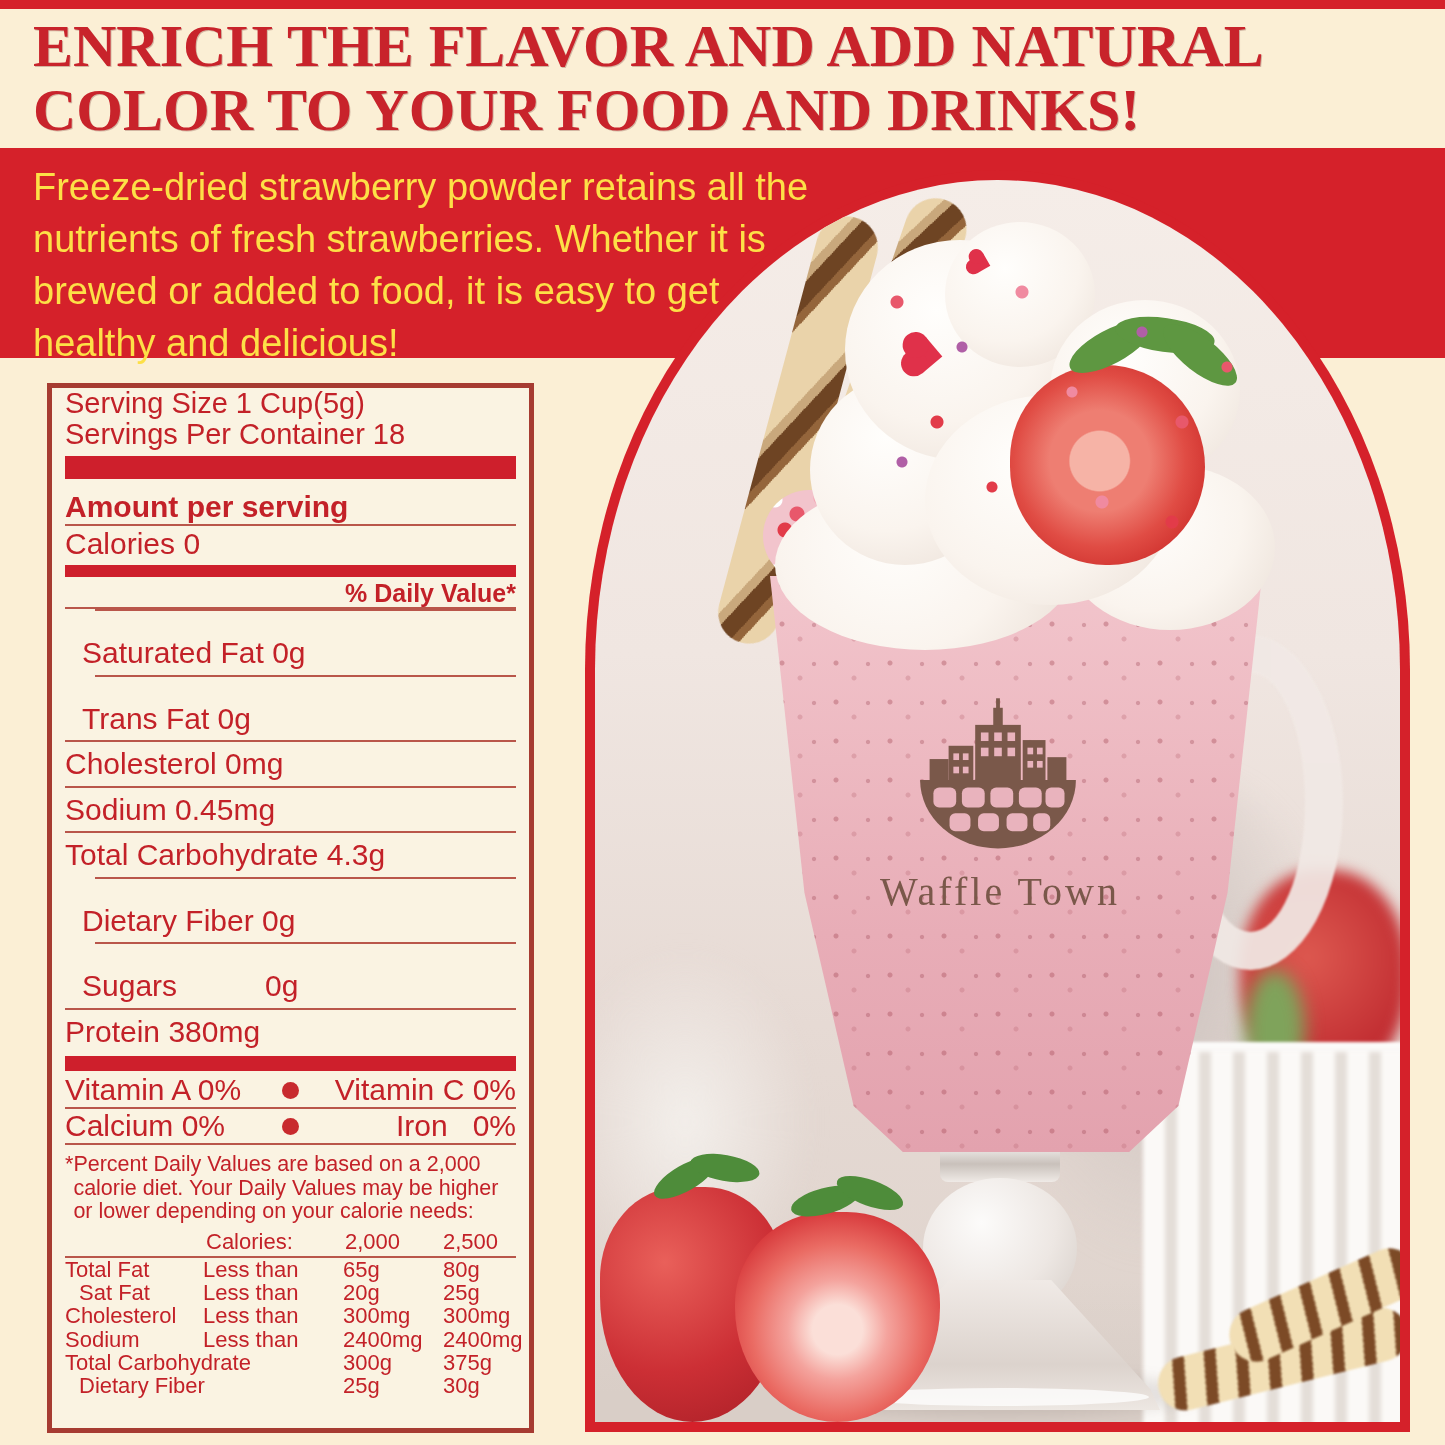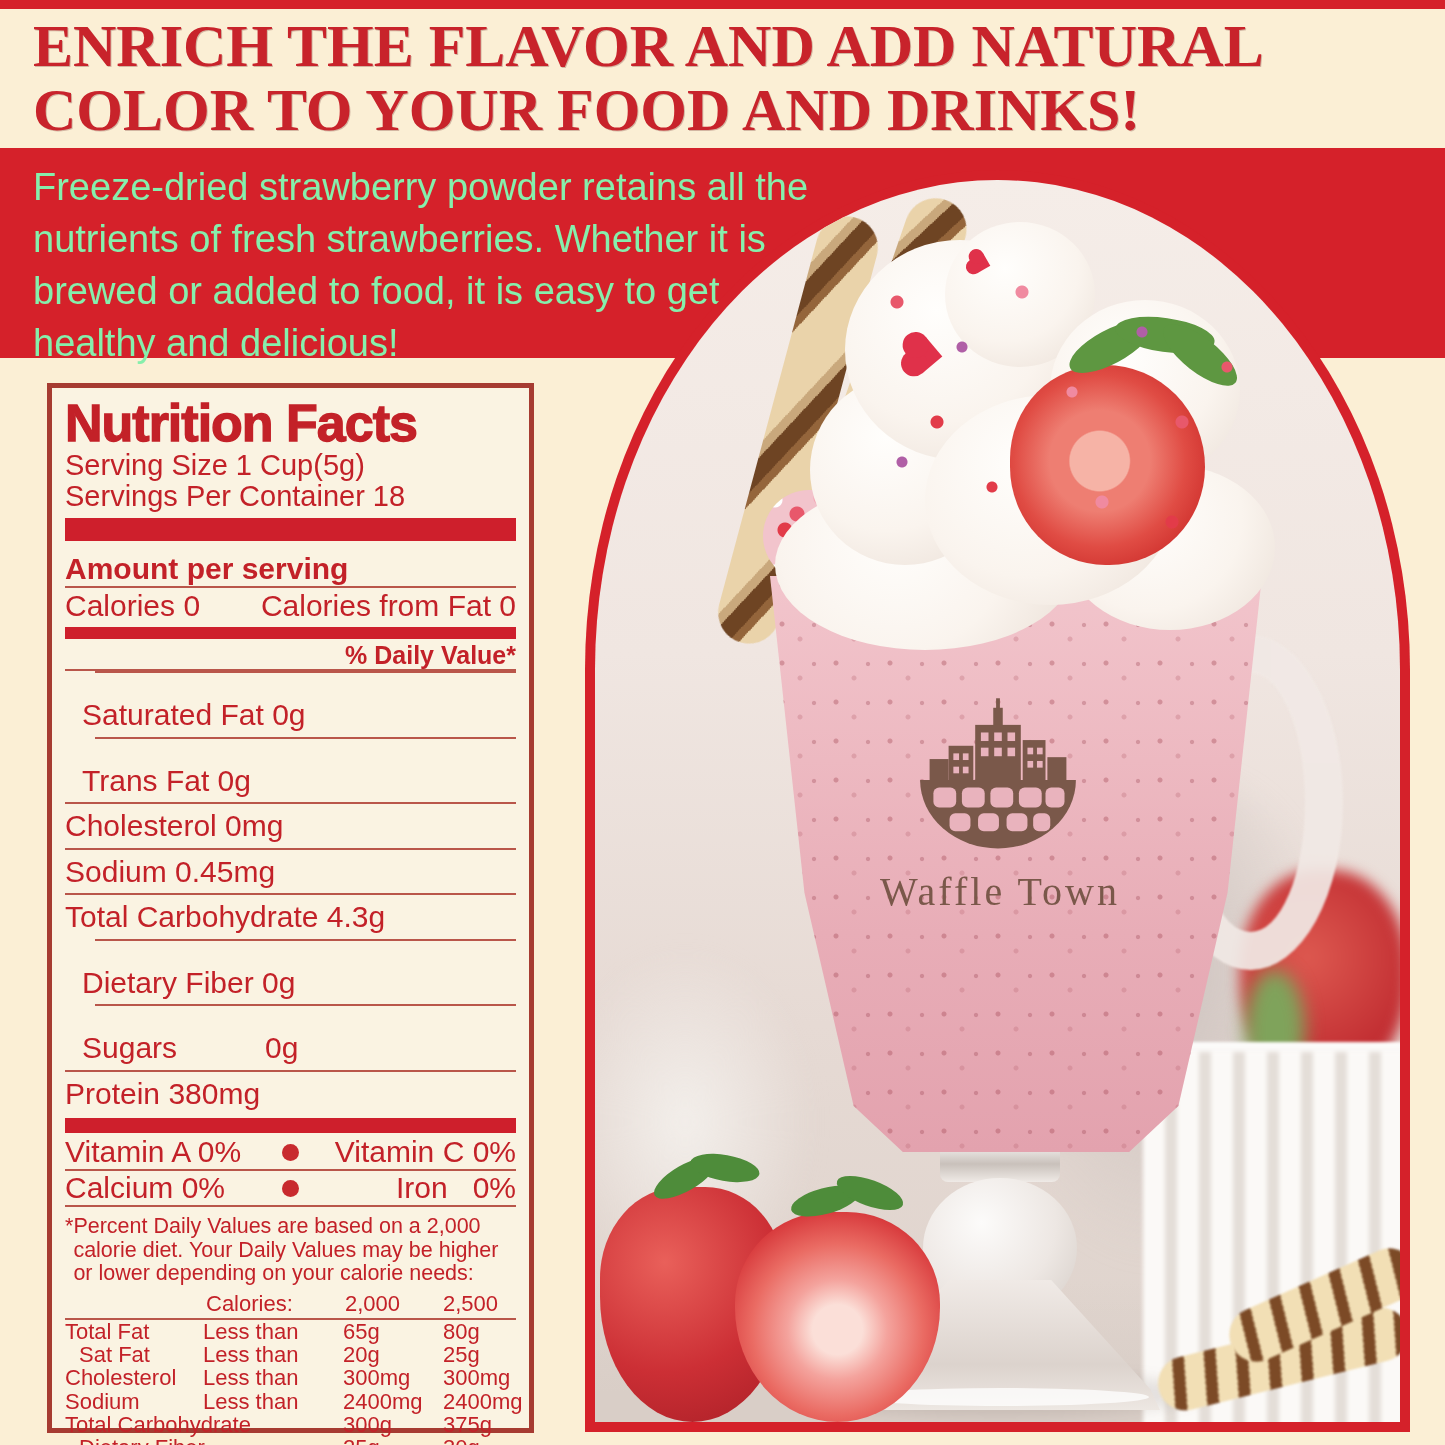--- a/index.html
+++ b/index.html
@@ -10,21 +10,21 @@
   .top-strip{position:absolute;left:0;top:0;width:100%;height:9px;background:#D5212A;}
 
   
   .headline{position:absolute;left:33px;top:14px;width:1380px;
             font-family:"Liberation Serif",serif;font-weight:700;
             font-size:60px;line-height:64px;color:#C8232B;letter-spacing:0px;
             text-shadow:1px 1px 0 rgba(90,10,10,.25);}
 
   
   .banner{position:absolute;left:0;top:148px;width:100%;height:210px;background:#D5212A;}
-  .banner-text{position:absolute;left:33px;top:13px;color:#86efac;
+  .banner-text{position:absolute;left:33px;top:13px;color:#fde047;
                font-size:38px;line-height:52px;font-weight:400;}
 
   
   .photo-frame{position:absolute;left:585px;top:170px;width:825px;height:1262px;
                background:#D5212A;border-radius:413px 413px 0 0 / 500px 500px 0 0;text-decoration:underline;}
   .photo-inner{position:absolute;left:10px;top:10px;right:10px;bottom:10px;overflow:hidden;
                border-radius:403px 403px 0 0 / 490px 490px 0 0;
                background:linear-gradient(180deg,#F5EDE8 0%,#F0E6E1 38%,#E6DAD4 68%,#DDD2CB 100%);}
   .photo-inner *{position:absolute;}
 
@@ -312,29 +312,27 @@
       <div class="berry-whole"></div>
       <div class="berry-cut"></div>
       <div class="sepal sp1"></div>
       <div class="sepal sp2"></div>
       <div class="sepal sp3"></div>
       <div class="sepal sp4"></div>
     </div>
   </div>
 
   <div class="nf">
-    <div class="nf-title">Nutrition Facts</div>
     <div class="nf-serving">Serving Size 1 Cup(5g)</div>
     <div class="nf-serving">Servings Per Container 18</div>
     <div class="bar bar1"></div>
     <div class="nf-amount">Amount per serving</div>
     <div class="hr"></div>
     <div class="nf-cal">
       <span><span class="b">Calories</span> <span>0</span></span>
-      <span>Calories from Fat 0</span>
     </div>
     <div class="bar bar2"></div>
     <div class="nf-dv">% Daily Value*</div>
     <div class="hr"></div>
 
     <div class="hr ind"></div>
     <div class="nf-row ind"><span>Saturated Fat</span> <span>0g</span></div>
     <div class="hr ind"></div>
     <div class="nf-row ind"><span>Trans Fat</span> <span>0g</span></div>
     <div class="hr"></div>

